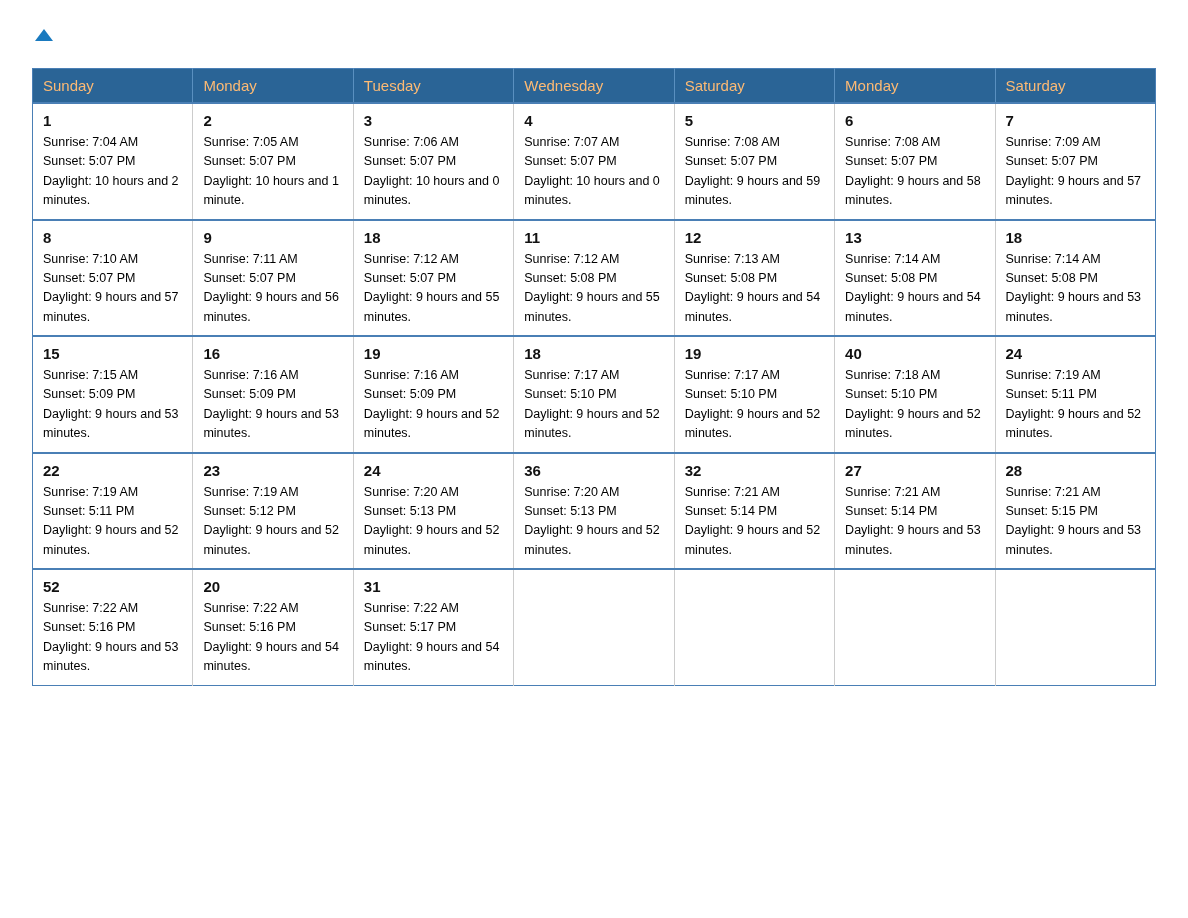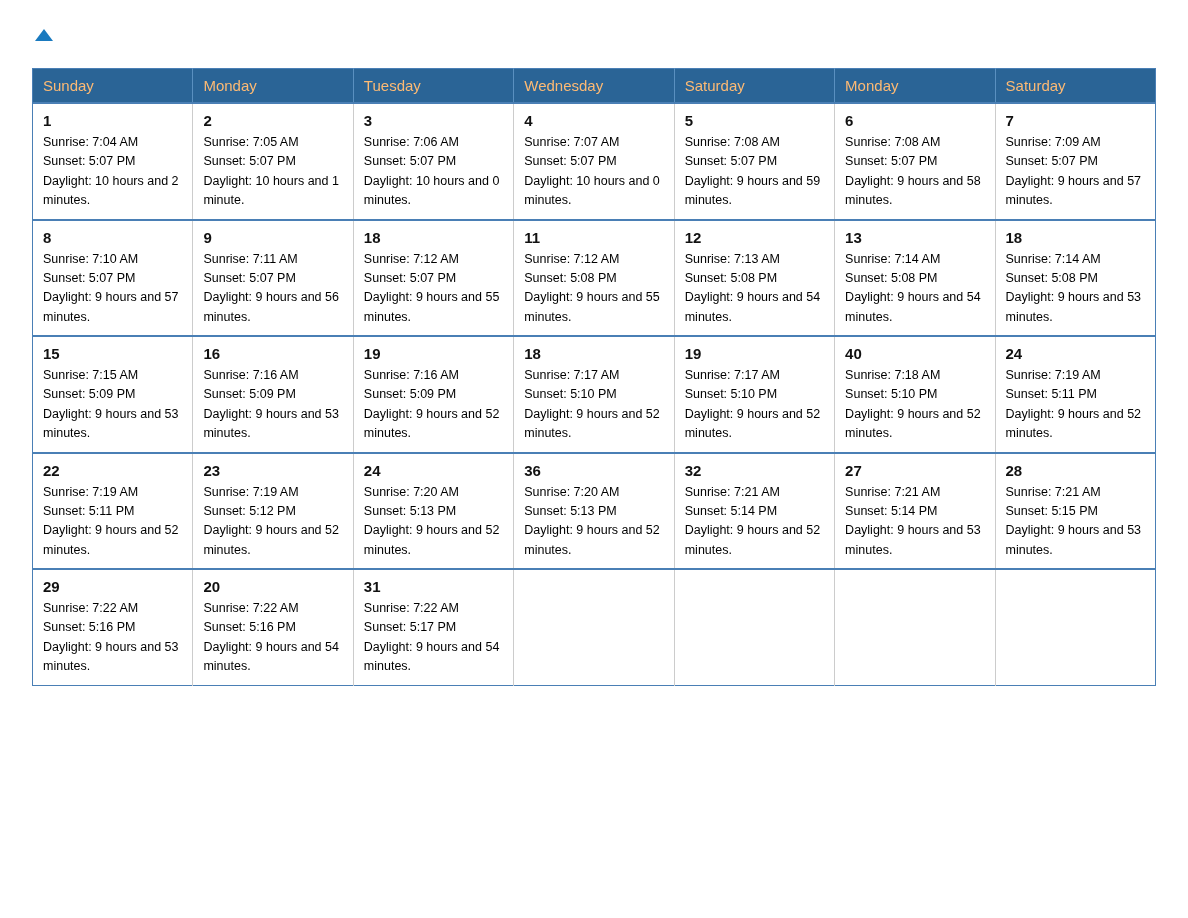--- a/index.html
+++ b/index.html
@@ -364,21 +364,21 @@
         <span class="day-number">28</span>
         <div class="day-info">
           Sunrise: 7:21 AM<br>
           Sunset: 5:15 PM<br>
           Daylight: 9 hours and&nbsp;53 minutes.
         </div>
       </td>
       </tr>
       <tr>
         <td>
-        <span class="day-number">29</span>
+        <span class="day-number">52</span>
         <div class="day-info">
           Sunrise: 7:22 AM<br>
           Sunset: 5:16 PM<br>
           Daylight: 9 hours and&nbsp;53 minutes.
         </div>
       </td>
         <td>
         <span class="day-number">20</span>
         <div class="day-info">
           Sunrise: 7:22 AM<br>

